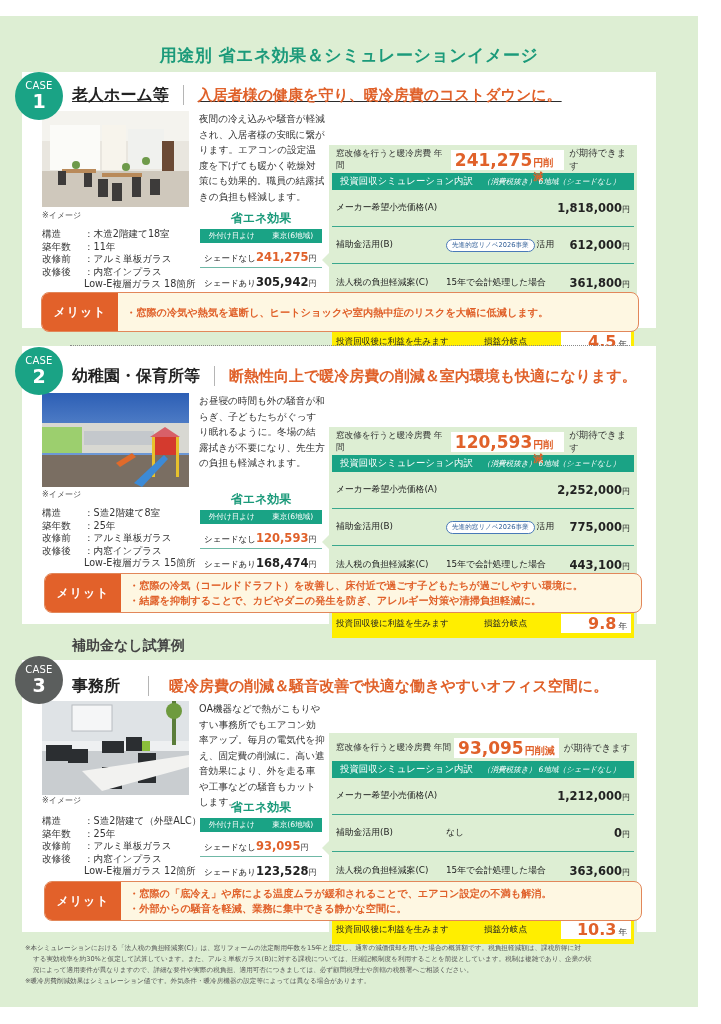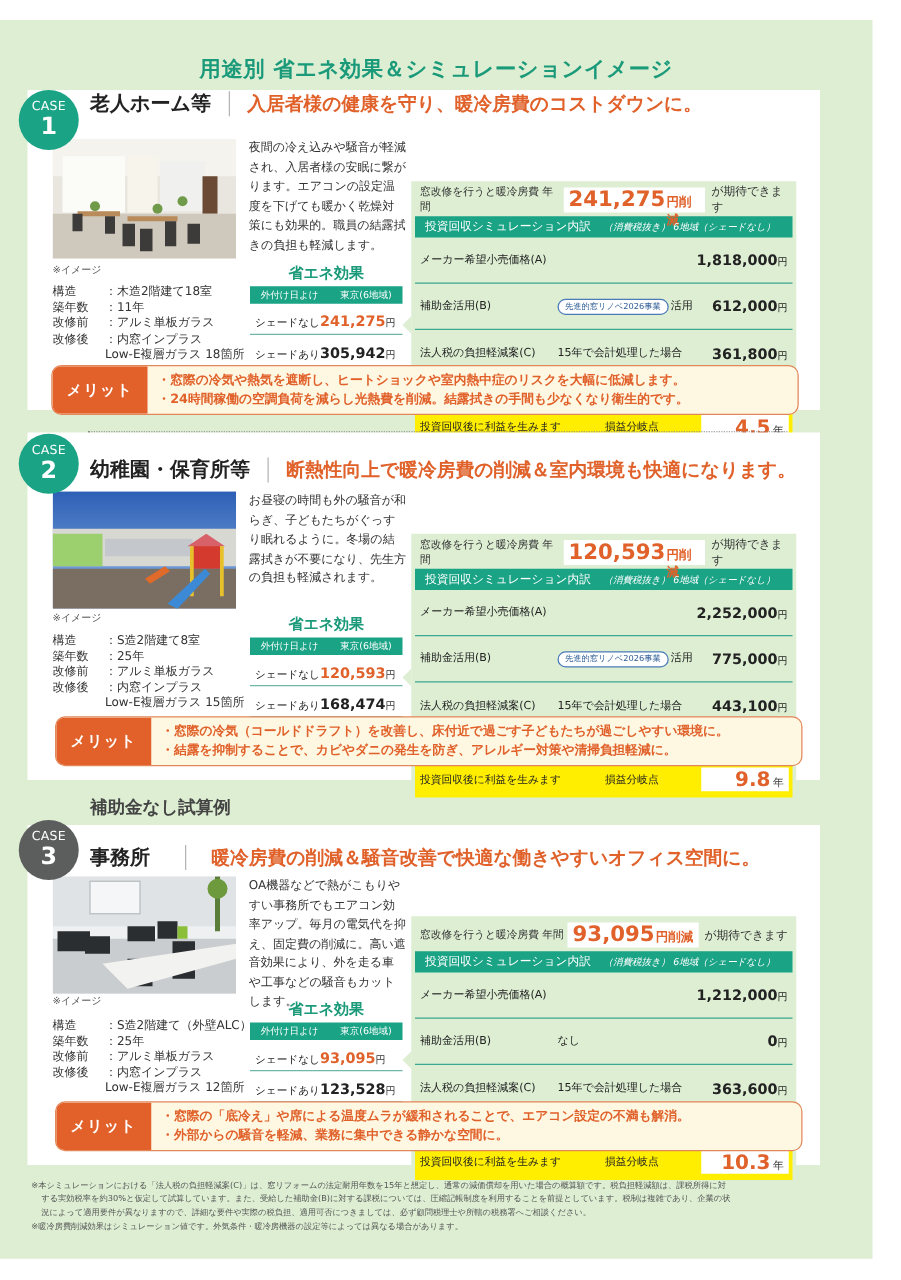--- a/index.html
+++ b/index.html
@@ -95,21 +95,21 @@
 
 <div class="page-bg"></div>
 
 <div class="main-title">用途別 省エネ効果＆シミュレーションイメージ</div>
 
 <div class="card card-1"></div>
 <div class="case-badge teal" style="top:72px;">
   <span class="case-word">CASE</span>
   <span class="case-num">1</span>
 </div>
-<div class="case-heading" style="top:72px;">
+<div class="case-heading" style="top:84px;text-decoration:underline;">
   <span class="case-name">老人ホーム等</span>
   <span class="heading-divider"></span>
   <span class="case-tagline">入居者様の健康を守り、暖冷房費のコストダウンに。</span>
 </div>
 
 <div class="photo" style="top:111px;">
   <svg width="147" height="96" viewBox="0 0 147 96">
     <rect width="147" height="96" fill="#e9e6df"></rect>
     <rect x="0" y="0" width="147" height="30" fill="#f4f3ee"></rect>
     <rect x="8" y="14" width="50" height="45" fill="#fbfbf8"></rect>
@@ -217,21 +217,20 @@
         <span class="pnum">4.5</span>
         <span class="punit">年</span>
       </span>
     </div>
 </div>
 
 <div class="merit" style="top:292px; left:41px;">
   <div class="mlabel">メリット</div>
   <div class="mlist">
     <div class="mitem">・窓際の冷気や熱気を遮断し、ヒートショックや室内熱中症のリスクを大幅に低減します。</div>
-    <div class="mitem">・24時間稼働の空調負荷を減らし光熱費を削減。結露拭きの手間も少なくなり衛生的です。</div>
   </div>
 </div>
 
 <div class="dotted-sep"></div>
 
 <div class="card card-2" style="top:346px;"></div>
 <div class="case-badge teal" style="top:347px;">
   <span class="case-word">CASE</span>
   <span class="case-num">2</span>
 </div>
@@ -478,16 +477,16 @@
 <div class="merit" style="top:881px; left:44px;">
   <div class="mlabel">メリット</div>
   <div class="mlist">
     <div class="mitem">・窓際の「底冷え」や席による温度ムラが緩和されることで、エアコン設定の不満も解消。</div>
     <div class="mitem">・外部からの騒音を軽減、業務に集中できる静かな空間に。</div>
   </div>
 </div>
 
 <div class="footnotes">
   <div class="fn">※本シミュレーションにおける「法人税の負担軽減案(C)」は、窓リフォームの法定耐用年数を15年と想定し、通常の減価償却を用いた場合の概算額です。税負担軽減額は、課税所得に対</div>
-  <div class="fn-indent">する実効税率を約30%と仮定して試算しています。また、受給した補助金(B)に対する課税については、圧縮記帳制度を利用することを前提としています。税制は複雑であり、企業の状</div>
+  <div class="fn-indent">する実効税率を約30%と仮定して試算しています。また、アルミ単板ガラス(B)に対する課税については、圧縮記帳制度を利用することを前提としています。税制は複雑であり、企業の状</div>
   <div class="fn-indent">況によって適用要件が異なりますので、詳細な要件や実際の税負担、適用可否につきましては、必ず顧問税理士や所轄の税務署へご相談ください。</div>
   <div class="fn">※暖冷房費削減効果はシミュレーション値です。外気条件・暖冷房機器の設定等によっては異なる場合があります。</div>
 </div>
 
 </body></html>

